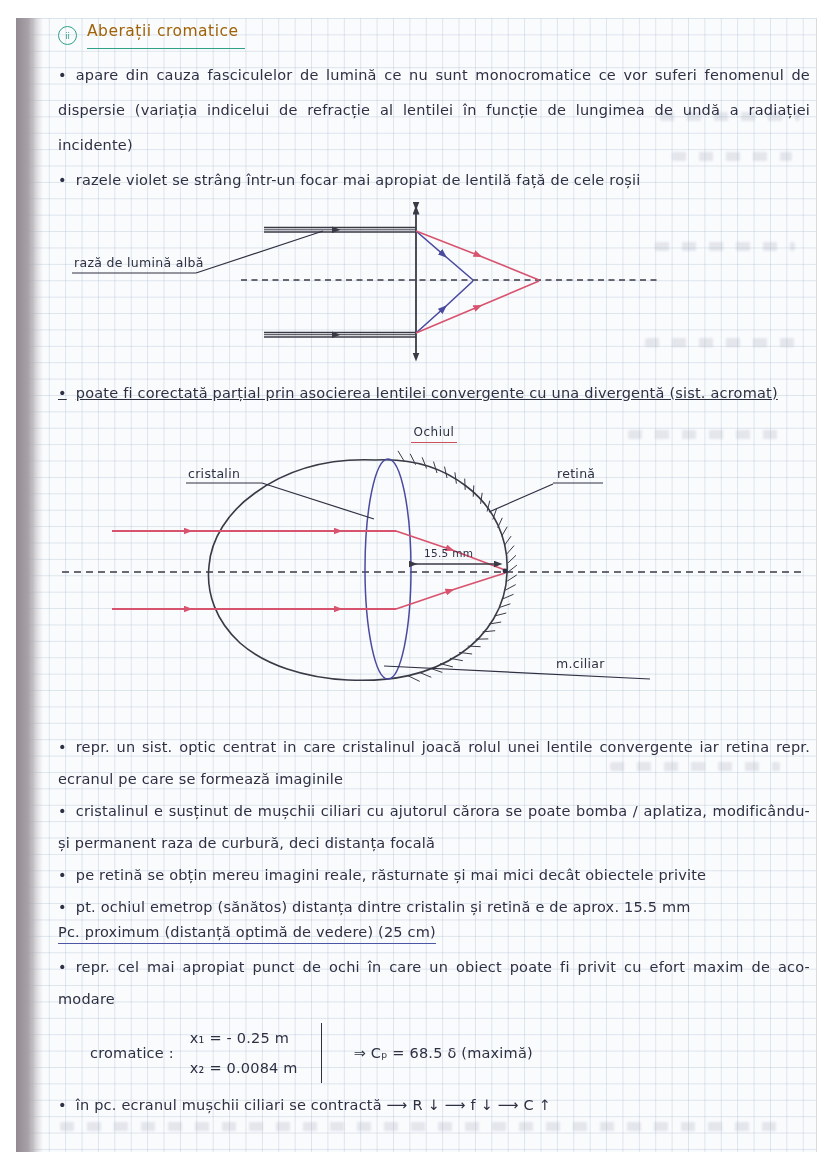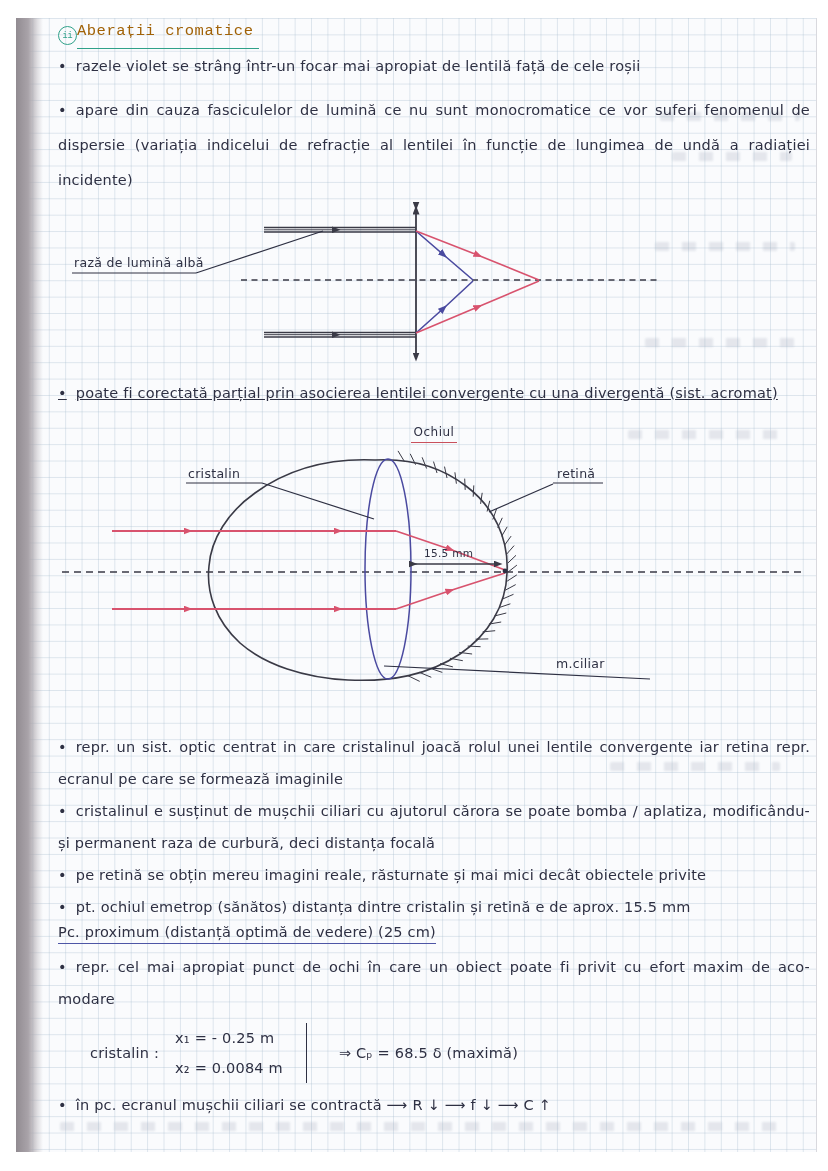--- a/index.html
+++ b/index.html
@@ -23,21 +23,21 @@
   }
   .smudge{
     position:absolute;
     background:repeating-linear-gradient(90deg, rgba(140,152,172,.20) 0 14px, transparent 14px 27px);
     filter:blur(1px);border-radius:2px;pointer-events:none;
   }
   .content{
     position:absolute;left:58px;top:20px;width:752px;
     color:#2e3043;font-size:14.5px;letter-spacing:.2px;
   }
-  .title-row{display:flex;align-items:center;margin:2px 0 0 0;font-family:Liberation Mono, monospace;}
+  .title-row{display:flex;align-items:center;gap:10px;margin:2px 0 0 0;}
   .marker-circle{
     width:17px;height:17px;border:1.5px solid #2fa189;border-radius:50%;
     color:#2fa189;font-size:8.5px;display:flex;align-items:center;justify-content:center;
     flex:0 0 auto;letter-spacing:0;
   }
   .page-title{
     font-size:15.5px;letter-spacing:.5px;color:#a16207;
     border-bottom:1.8px solid #2fa189;padding:0 6px 8px 0;
   }
   p.note{margin:0;line-height:35px;text-align:justify;}
@@ -73,22 +73,22 @@
 <div class="smudge" style="left:610px;top:762px;width:170px;height:9px;"></div>
 <div class="smudge" style="left:60px;top:1122px;width:720px;height:9px;"></div>
 
 <div class="content">
 
   <div class="title-row">
     <span class="marker-circle">ii</span>
     <span class="page-title">Aberații cromatice</span>
   </div>
 
+  <p class="note" style="margin-top:9px;">apare din cauza fasciculelor de lumină ce nu sunt monocromatice ce vor suferi fenomenul de dispersie (variația indicelui de refracție al lentilei în funcție de lungimea de undă a radiației incidente)</p>
   <p class="note">razele violet se strâng într-un focar mai apropiat de lentilă față de cele roșii</p>
-  <p class="note" style="margin-top:9px;">apare din cauza fasciculelor de lumină ce nu sunt monocromatice ce vor suferi fenomenul de dispersie (variația indicelui de refracție al lentilei în funcție de lungimea de undă a radiației incidente)</p>
 
   <svg class="diagram" width="752" height="176" viewBox="62 189 752 176">
     <defs>
       <marker id="arrowK" markerWidth="9" markerHeight="7" refX="6.5" refY="3.5" orient="auto" markerUnits="userSpaceOnUse">
         <path d="M0,0 L9,3.5 L0,7 Z" fill="#3a3a46"></path>
       </marker>
       <marker id="arrowB" markerWidth="9" markerHeight="7" refX="6.5" refY="3.5" orient="auto" markerUnits="userSpaceOnUse">
         <path d="M0,0 L9,3.5 L0,7 Z" fill="#4a4aa0"></path>
       </marker>
       <marker id="arrowR" markerWidth="9" markerHeight="7" refX="6.5" refY="3.5" orient="auto" markerUnits="userSpaceOnUse">
@@ -206,21 +206,21 @@
   <p class="note tight">pe retină se obțin mereu imagini reale, răsturnate și mai mici decât obiectele privite</p>
   <p class="note tight">pt. ochiul emetrop (sănătos) distanța dintre cristalin și retină e de aprox. 15.5 mm</p>
 
   <div>
     <span class="prox-heading">Pc. proximum (distanță optimă de vedere) (25 cm)</span>
   </div>
 
   <p class="note tight" style="margin-top:4px;">repr. cel mai apropiat punct de ochi în care un obiect poate fi privit cu efort maxim de aco-modare</p>
 
   <div class="formula">
-    <span class="f-label">cristalin :</span>
+    <span class="f-label">cromatice :</span>
     <span class="f-col">
       <span>x₁ = - 0.25 m</span>
       <span>x₂ = 0.0084 m</span>
     </span>
     <span class="f-result">⇒ Cₚ = 68.5 δ (maximă)</span>
   </div>
 
   <p class="note tight">în pc. ecranul mușchii ciliari se contractă ⟶ R ↓ ⟶ f ↓ ⟶ C ↑</p>
 
 </div>

